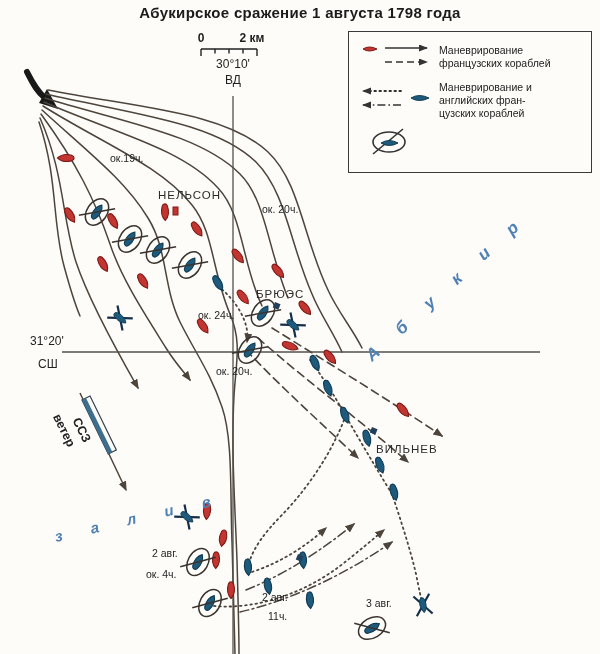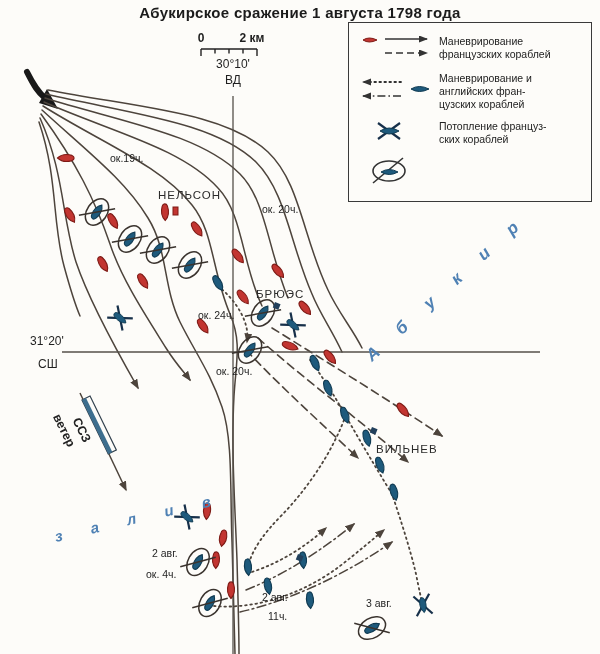--- a/index.html
+++ b/index.html
@@ -1,21 +1,21 @@
 <!DOCTYPE html>
 <html><head>
 <meta charset="utf-8">
 <style>
   html,body{margin:0;padding:0;background:#ffffff;}
   .stage{position:relative;width:600px;height:654px;background:#fdfcf9;overflow:hidden;
          font-family:"Liberation Sans",sans-serif;}
   .map-title{position:absolute;top:4px;left:0;right:0;text-align:center;
              font-size:15px;font-weight:bold;color:#1b1b1b;letter-spacing:.3px;}
   svg.map{position:absolute;left:0;top:0;}
-  .legend{position:absolute;left:348px;top:22px;width:244px;box-sizing:border-box;
+  .legend{position:absolute;left:348px;top:31px;width:244px;box-sizing:border-box;
           border:1.5px solid #3a3a3a;background:#fdfcf9;padding:7px 5px 4px 6px;}
   .lrow{display:flex;align-items:center;margin-bottom:6px;}
   .lsym{width:84px;flex:0 0 84px;}
   .ltxt{font-size:10.5px;line-height:13px;color:#222;}
 </style>
 </head>
 <body>
 
 <div class="stage">
 
@@ -292,35 +292,20 @@
           <path d="M56,16 Q64,11 74,16 Q64,21 56,16 Z" fill="#1e5a7c" stroke="#0f3a52" stroke-width="1"></path>
         </svg>
       </div>
       <div class="ltxt">
         <div>Маневрирование и</div>
         <div>английских фран-</div>
         <div>цузских кораблей</div>
       </div>
     </div>
 
-    <div class="lrow">
-      <div class="lsym">
-        <svg width="82" height="28">
-          <g transform="translate(34,14)">
-            <line x1="-11" y1="-8" x2="11" y2="8" stroke="#17304a" stroke-width="2.2"></line>
-            <line x1="-11" y1="8" x2="11" y2="-8" stroke="#17304a" stroke-width="2.2"></line>
-            <path d="M-9,0 Q0,-6 10,0 Q0,6 -9,0 Z" fill="#1e5a7c" stroke="#0f3a52" stroke-width="1"></path>
-          </g>
-        </svg>
-      </div>
-      <div class="ltxt">
-        <div>Потопление француз-</div>
-        <div>ских кораблей</div>
-      </div>
-    </div>
 
     <div class="lrow">
       <div class="lsym">
         <svg width="82" height="32">
           <g transform="translate(34,16)">
             <ellipse cx="0" cy="0" rx="16" ry="10" fill="none" stroke="#333" stroke-width="1.6"></ellipse>
             <line x1="-16" y1="12" x2="14" y2="-13" stroke="#333" stroke-width="1.6"></line>
             <path d="M-8,1 Q0,-4 9,1 Q0,6 -8,1 Z" fill="#1e5a7c" stroke="#0f3a52" stroke-width="1"></path>
           </g>
         </svg>

